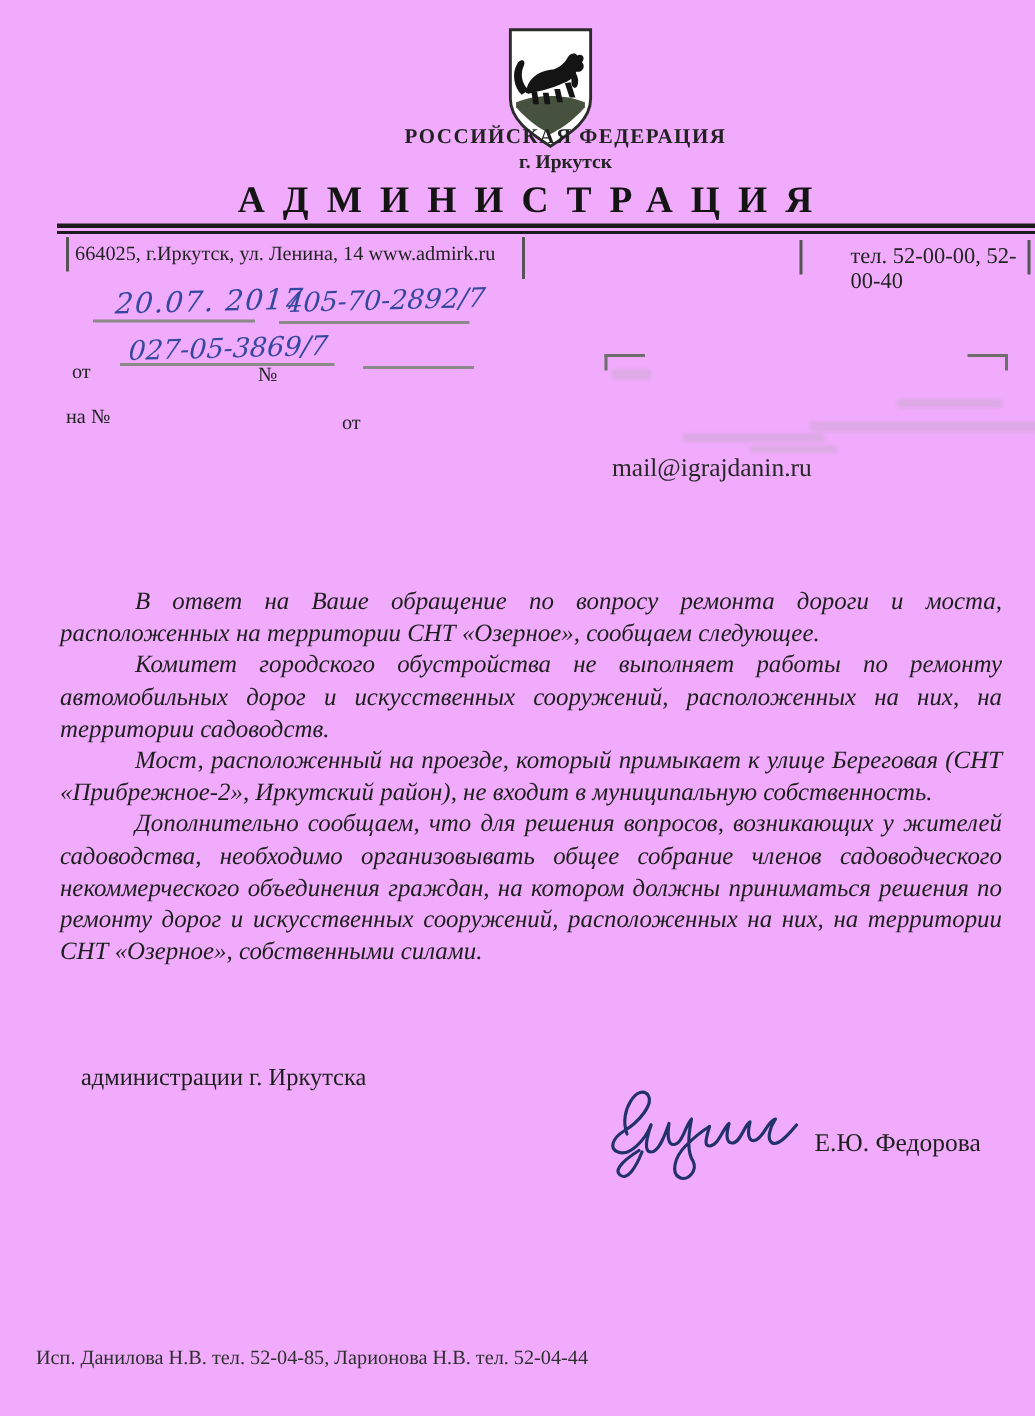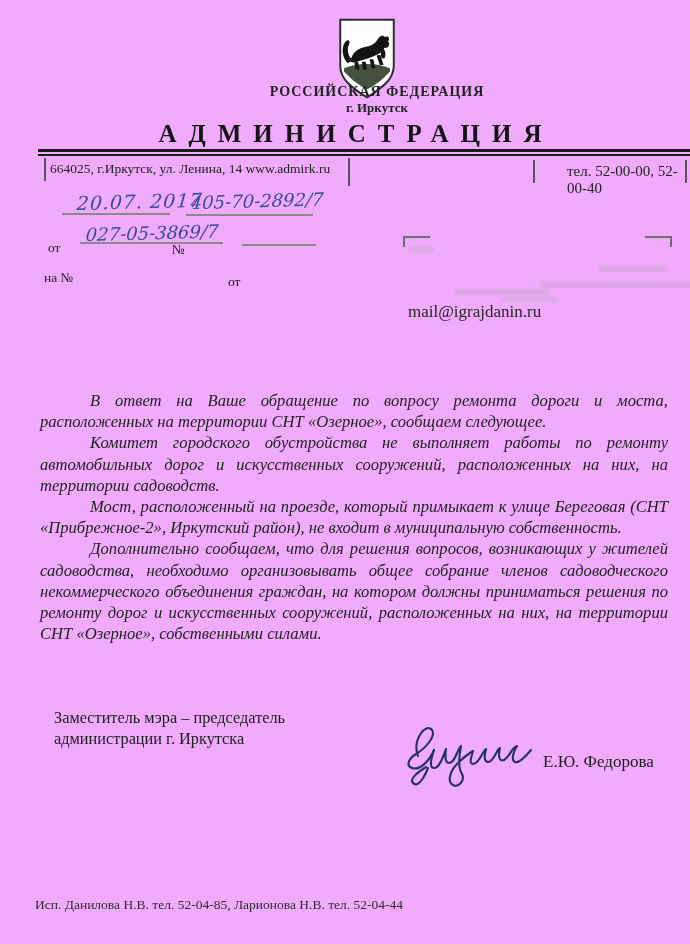--- a/index.html
+++ b/index.html
@@ -66,21 +66,21 @@
   .body-block{
     position:absolute;left:40px;top:390px;width:628px;
     font-size:16.6px;line-height:21.2px;text-align:justify;color:#1e1e1e;font-style:italic;
   }
   .body-block p{margin:0;text-indent:50px;}
   
   .sig-title{position:absolute;left:54px;top:707px;font-size:16.3px;line-height:21px;color:#1e1e1e;}
   .sig-name{position:absolute;left:543px;top:752px;font-size:17px;color:#1e1e1e;white-space:nowrap;}
   .sig-svg{position:absolute;left:398px;top:716px;width:150px;height:78px;}
   
-  .footer{position:absolute;left:35px;top:897px;font-size:13.5px;color:#2e2e2e;}
+  .footer{position:absolute;left:24px;top:897px;font-size:13.5px;color:#2e2e2e;}
 </style>
 </head>
 <body>
 
 <div class="page">
 
   <svg class="coat" viewBox="0 0 100 135" aria-hidden="true">
     <path d="M8,6 H92 V78 C92,100 73,113 50,128 C27,113 8,100 8,78 Z" fill="#fefefe" stroke="#2a2a2a" stroke-width="3"></path>
     <path d="M14,82 C34,73 66,73 86,82 L86,87 C72,103 58,111 50,115 C42,111 28,103 14,87 Z" fill="#47513f"></path>
     <path d="M20,74 C12,67 9,52 15,42 C18,36 25,37 22,44 C18,52 20,63 27,69 Z" fill="#141414"></path>
@@ -128,21 +128,20 @@
   <div class="email">mail@igrajdanin.ru</div>
 
   <div class="body-block">
     <p>В ответ на Ваше обращение по вопросу ремонта дороги и моста, расположенных на территории СНТ «Озерное», сообщаем следующее.</p>
     <p>Комитет городского обустройства не выполняет работы по ремонту автомобильных дорог и искусственных сооружений, расположенных на них, на территории садоводств.</p>
     <p>Мост, расположенный на проезде, который примыкает к улице Береговая (СНТ «Прибрежное-2», Иркутский район), не входит в муниципальную собственность.</p>
     <p>Дополнительно сообщаем, что для решения вопросов, возникающих у жителей садоводства, необходимо организовывать общее собрание членов садоводческого некоммерческого объединения граждан, на котором должны приниматься решения по ремонту дорог и искусственных сооружений, расположенных на них, на территории СНТ «Озерное», собственными силами.</p>
   </div>
 
   <div class="sig-title">
-    <div>Заместитель мэра – председатель</div>
     <div>администрации г. Иркутска</div>
   </div>
 
   <svg class="sig-svg" viewBox="0 0 150 78" aria-hidden="true">
     <g stroke="#22306b" stroke-width="2.1" fill="none" stroke-linecap="round" stroke-linejoin="round">
       <path d="M20,40 C14,24 28,6 34,14 C38,20 28,32 18,38 C10,43 8,50 14,52 C22,55 32,44 36,34"></path>
       <path d="M36,34 C33,43 31,52 36,52 C42,52 46,38 48,33 C47,40 47,47 51,47 C57,47 59,34 63,30 C61,40 60,52 64,58 C67,64 61,72 55,69 C49,66 52,55 59,48 C64,43 70,38 75,35"></path>
       <path d="M75,35 C73,42 71,48 75,48 C81,48 84,36 88,33 C86,40 86,46 90,46 C96,46 98,34 102,32 C100,40 101,46 106,44 C112,41 113,32 119,30 C115,36 113,44 117,46 C121,48 128,40 133,34"></path>
       <path d="M30,52 C26,62 20,72 15,67 C11,63 20,56 28,51"></path>
     </g>

